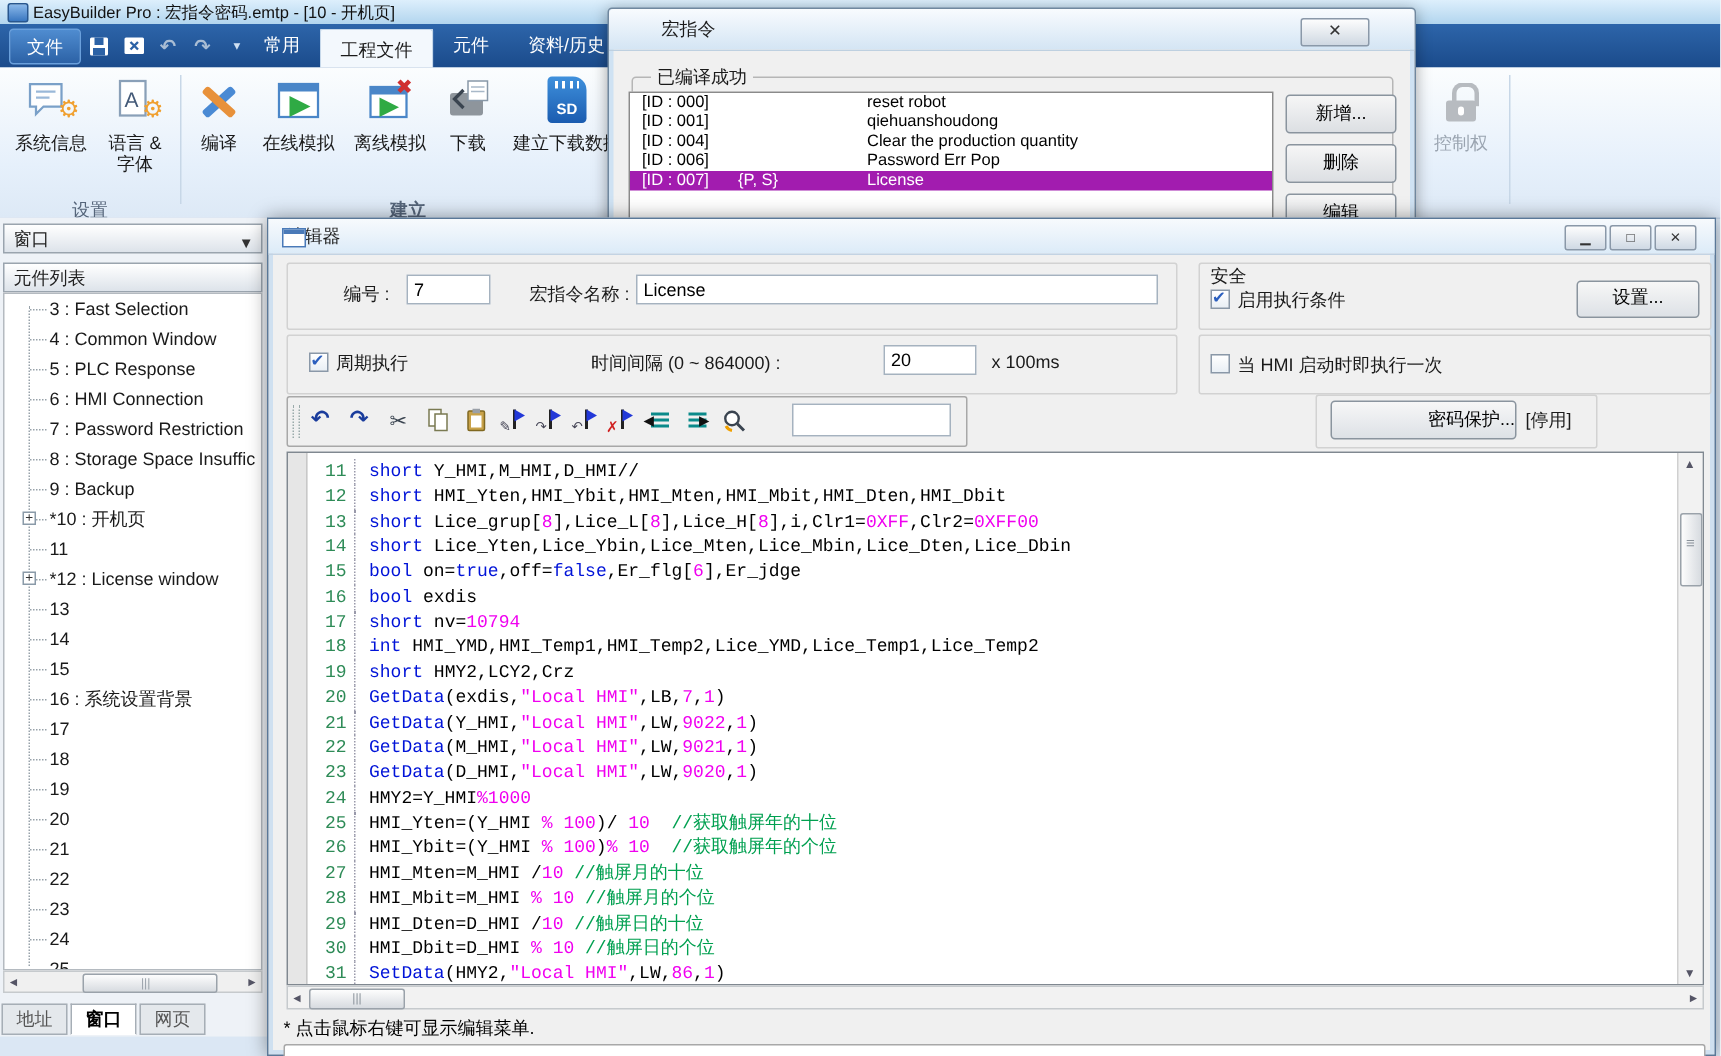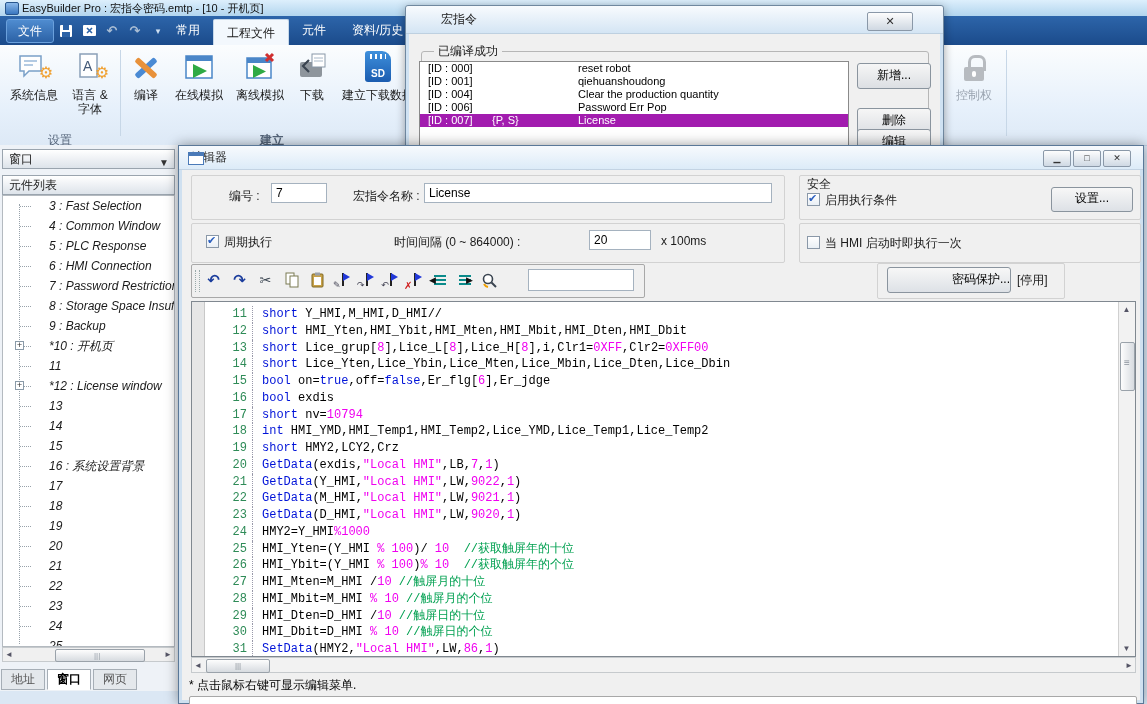--- a/index.html
+++ b/index.html
@@ -52,22 +52,22 @@
   
   .sidebar{position:absolute;left:0;top:145px;width:178px;height:559px;background:#eef2f7;
     border-right:1px solid #8aa8c8;}
   .shead{position:absolute;left:2px;width:173px;height:20px;box-sizing:border-box;
     background:linear-gradient(#ffffff,#dde3ea);border:1px solid #9aa4ae;
     font-size:12px;line-height:18px;padding-left:6px;color:#222;}
   .sarrow{position:absolute;right:5px;top:4px;font-size:10px;color:#333;}
   .tree{position:absolute;left:2px;top:50px;width:173px;height:452px;background:#fff;
     border:1px solid #b4bac0;overflow:hidden;box-sizing:border-box;}
   .vline{position:absolute;left:16px;top:8px;height:440px;border-left:1px dotted #98a2aa;}
-  .titem{height:20px;line-height:20px;white-space:nowrap;position:relative;padding-left:46px;
-    font-size:12px;color:#1a1a1a;font-style:italic;}
+  .titem{height:20px;line-height:20px;white-space:nowrap;position:relative;padding-left:30px;
+    font-size:12px;color:#1a1a1a;}
   .titem::before{content:"";position:absolute;left:17px;top:10px;width:11px;border-top:1px dotted #98a2aa;}
   .expand{position:absolute;left:12px;top:5px;width:9px;height:9px;box-sizing:border-box;
     background:#fff;border:1px solid #8a9aa8;color:#333;font-size:9px;line-height:7px;text-align:center;z-index:2;}
   .hscroll{position:absolute;left:2px;top:502px;width:173px;height:15px;background:#f0f0f0;
     border:1px solid #c6cacd;box-sizing:border-box;}
   .harrow{position:absolute;top:1px;width:12px;height:11px;font-size:8px;color:#556;text-align:center;line-height:11px;}
   .hthumb{position:absolute;left:52px;top:1px;width:88px;height:11px;border-radius:2px;
     background:linear-gradient(#fdfdfd,#d7dbe0);border:1px solid #9aa2aa;}
   .gripmark{color:#9aa2aa;font-size:8px;position:absolute;left:38px;top:1px;}
   .stabs{position:absolute;left:1px;top:524px;display:flex;font-size:12px;}
@@ -133,21 +133,21 @@
   .indico{position:relative;width:16px;height:14px;}
   .indline{position:absolute;left:3px;width:12px;height:2px;background:#0a8a8a;}
   .indarrow{position:absolute;left:-2px;top:2px;font-size:9px;color:#111;}
 
   
   .codearea{position:absolute;left:12px;top:155px;width:945px;height:356px;background:#fff;
     border:1px solid #808890;box-sizing:border-box;overflow:hidden;}
   .codemargin{position:absolute;left:0;top:0;width:12px;height:100%;background:#e6e6e6;border-right:1px solid #c8c8c8;}
   .codelines{position:absolute;left:13px;top:4px;right:17px;bottom:0;
     font-family:"Liberation Mono","DejaVu Sans Mono",monospace;font-size:12px;line-height:16.75px;}
-  .cline{white-space:pre;height:16.75px;padding-left:16px;}
+  .cline{white-space:pre;height:16.75px;}
   .ln{display:inline-block;width:26px;text-align:right;padding-right:5px;color:#2e8b57;
     border-right:1px dotted #99a;margin-right:9px;}
   .lt{white-space:pre;}
   .sg-k{color:#0013d8;} .sg-f{color:#0013d8;}
   .sg-n{color:#f000f0;} .sg-s{color:#f000f0;}
   .sg-c{color:#00a050;} .sg-p{color:#000;}
   .vscroll{position:absolute;right:0;top:0;width:16px;height:100%;background:#f2f2f2;border-left:1px solid #d0d0d0;}
   .varrow{position:absolute;left:0;width:15px;height:15px;font-size:8px;color:#556;text-align:center;line-height:15px;}
   .vthumb{position:absolute;left:1px;top:40px;width:13px;height:47px;border-radius:2px;
     background:linear-gradient(90deg,#fdfdfd,#d7dbe0);border:1px solid #9aa2aa;}
@@ -361,21 +361,21 @@
           <span class="mpar"></span>
           <span class="mname">Password Err Pop</span>
         </div>
         <div class="mrow sel">
           <span class="mid">[ID : 007]</span>
           <span class="mpar">{P, S}</span>
           <span class="mname">License</span>
         </div>
       </div>
     <div class="dbtn" style="top:57px;">新增...</div>
-    <div class="dbtn" style="top:90px;margin-top:12px;">删除</div>
+    <div class="dbtn" style="top:90px;">删除</div>
     <div class="dbtn" style="top:123px;text-decoration:underline;">编辑</div>
   </div>
 
   <div class="editor">
     <div class="etitle">
       <span>编辑器</span>
     </div>
     <div class="eticon"></div>
     <div class="ewbtns">
       <div class="ewb">▁</div>

